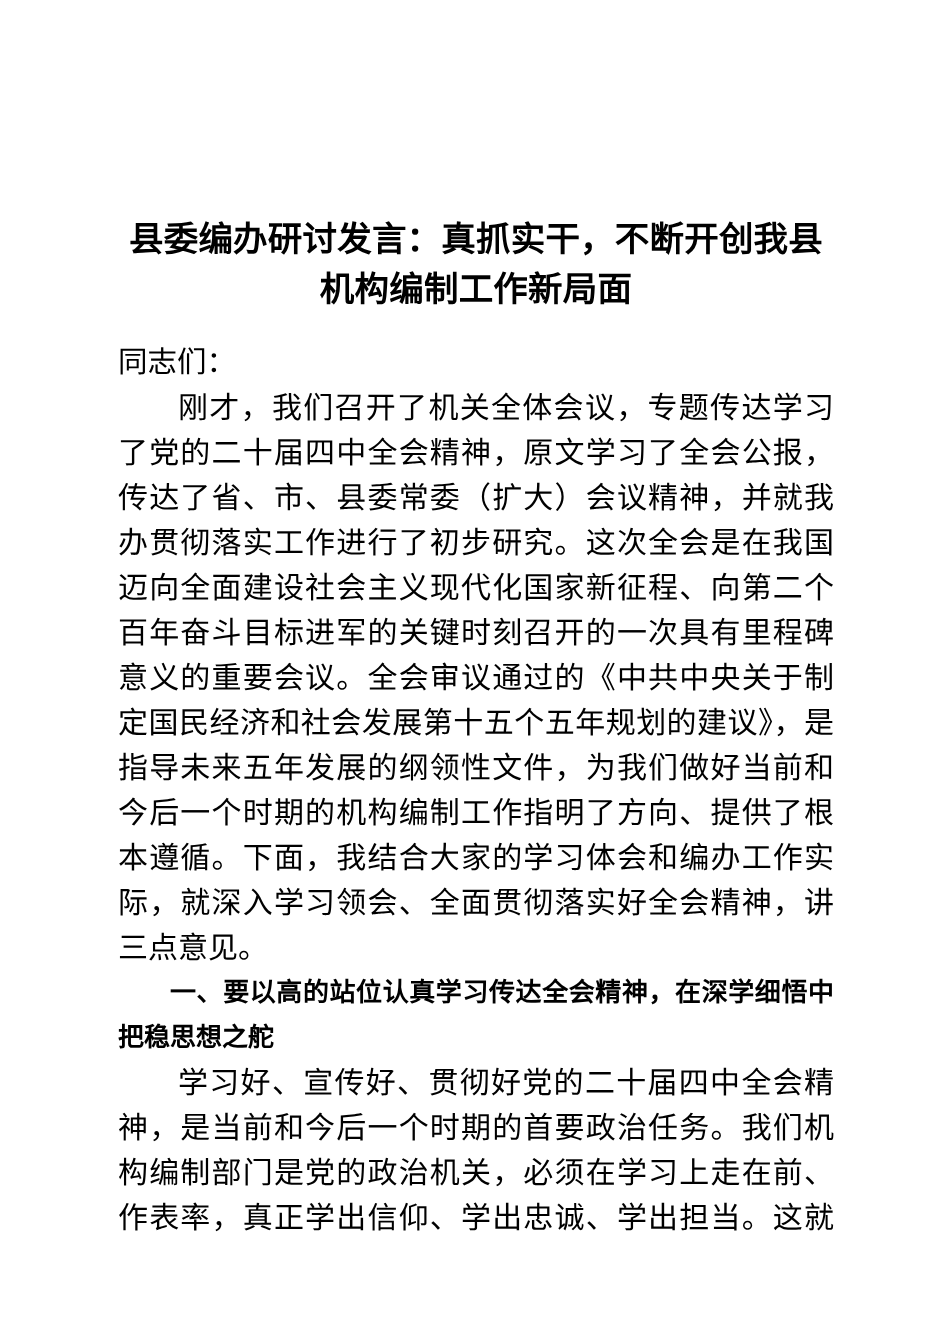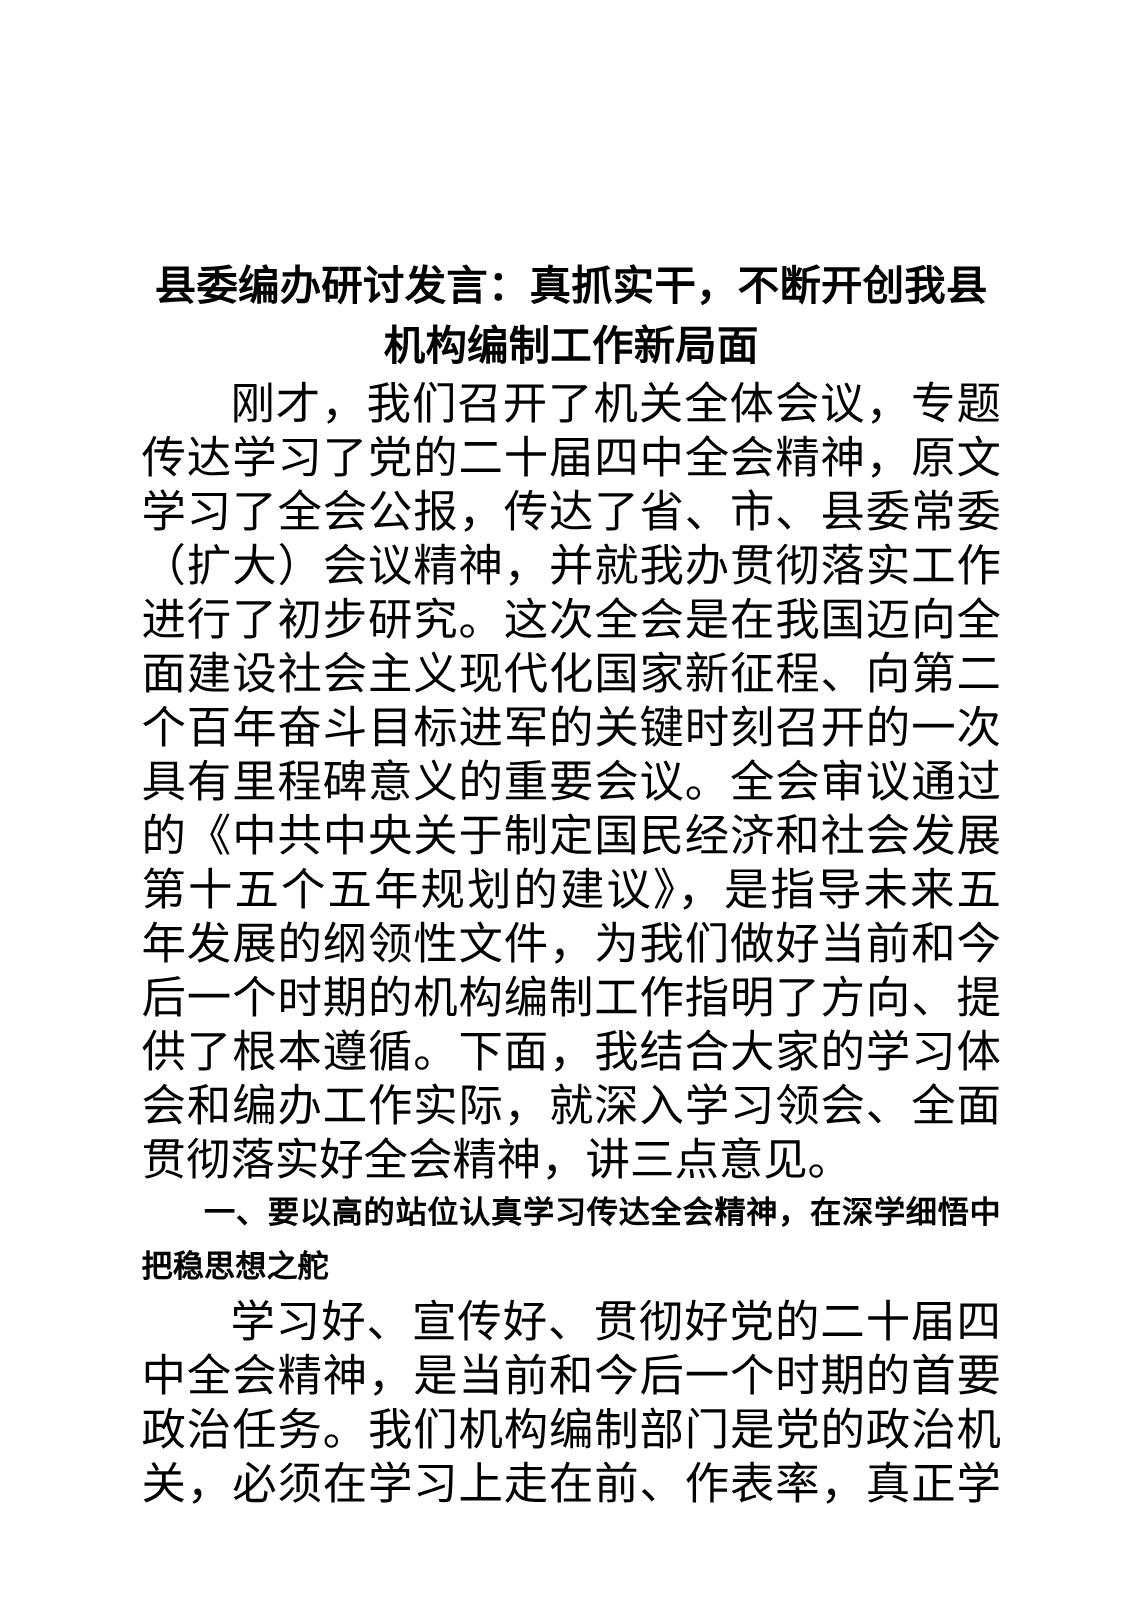--- a/index.html
+++ b/index.html
@@ -53,21 +53,21 @@
     font-family: "DejaVu Serif", "Liberation Serif", serif;
     font-size: 29.5px;
     line-height: 45px;
     text-align: left;
     letter-spacing: 0;
   }
 
   .para {
     margin: 0;
     font-family: "DejaVu Serif", "Liberation Serif", serif;
-    font-size: 37px;
+    font-size: 30px;
     line-height: 45px;
     text-align: justify;
     text-align-last: left;
     text-justify: inter-character;
     text-indent: 2em;
     letter-spacing: 0;
     word-break: break-all;
   }
 
   .section-heading {
@@ -91,20 +91,21 @@
   }
 </style>
 </head>
 <body>
 
 <div class="page">
   <div class="page-body">
 
     <h1 class="doc-title">县委编办研讨发言：真抓实干，不断开创我县机构编制工作新局面</h1>
 
+    <p class="salutation">同志们：</p>
 
     <p class="para">刚才，我们召开了机关全体会议，专题传达学习了党的二十届四中全会精神，原文学习了全会公报，传达了省、市、县委常委（扩大）会议精神，并就我办贯彻落实工作进行了初步研究。这次全会是在我国迈向全面建设社会主义现代化国家新征程、向第二个百年奋斗目标进军的关键时刻召开的一次具有里程碑意义的重要会议。全会审议通过的《中共中央关于制定国民经济和社会发展第十五个五年规划的建议》，是指导未来五年发展的纲领性文件，为我们做好当前和今后一个时期的机构编制工作指明了方向、提供了根本遵循。下面，我结合大家的学习体会和编办工作实际，就深入学习领会、全面贯彻落实好全会精神，讲三点意见。</p>
 
     <p class="section-heading">一、要以高的站位认真学习传达全会精神，在深学细悟中把稳思想之舵</p>
 
     <p class="para para-clipped">学习好、宣传好、贯彻好党的二十届四中全会精神，是当前和今后一个时期的首要政治任务。我们机构编制部门是党的政治机关，必须在学习上走在前、作表率，真正学出信仰、学出忠诚、学出担当。这就像是盖房子，地基打得牢，楼房才能稳；思想根基扎得深，行动才能有方向、有力量。全会精神就是我们未来</p>
 
   </div>
 </div>
 

